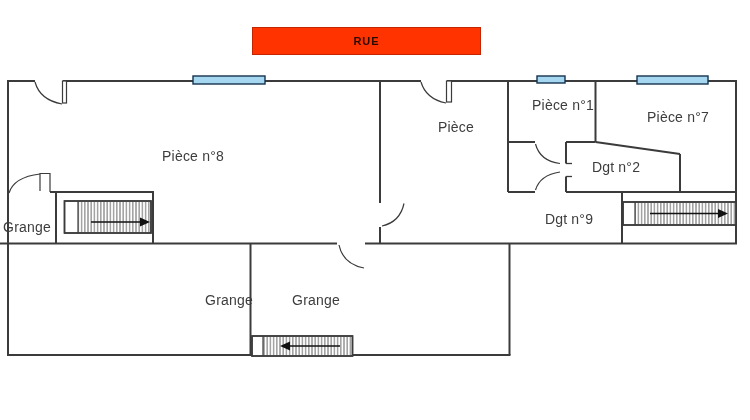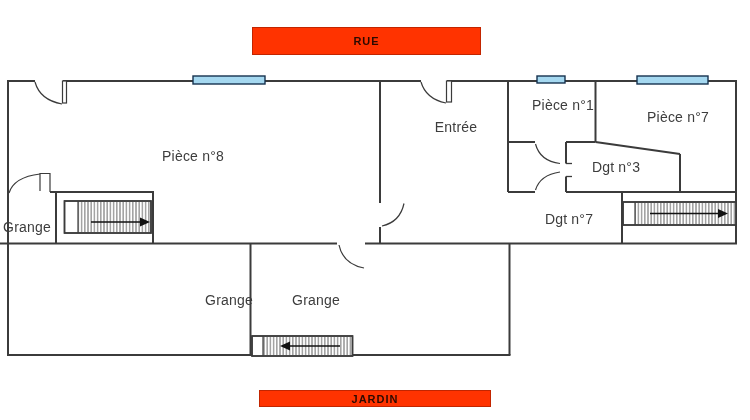--- a/index.html
+++ b/index.html
@@ -133,26 +133,23 @@
       <rect x="252" y="336" width="100.5" height="20" fill="#ffffff" stroke="#3b3b3b" stroke-width="1.5"></rect>
       <rect x="263" y="336.8" width="89" height="18.4" fill="url(#hatch)" stroke="none"></rect>
       <path d="M 263,336 V 356" stroke="#3b3b3b" stroke-width="1.2"></path>
       <rect x="252" y="336" width="100.5" height="20" fill="none" stroke="#3b3b3b" stroke-width="1.5"></rect>
       <path d="M 289,346 H 340" stroke="#111111" stroke-width="1.4"></path>
       <polygon points="280,346 290,341.5 290,350.5" fill="#111111"></polygon>
     </g>
   </svg>
 
   <div class="room-label" style="left:193px;top:156px;">Pièce n°8</div>
-  <div class="room-label" style="left:456px;top:127px;">Entrée</div>
+  <div class="room-label" style="left:456px;top:127px;">Pièce</div>
   <div class="room-label" style="left:563px;top:105px;">Pièce n°1</div>
   <div class="room-label" style="left:678px;top:117px;">Pièce n°7</div>
-  <div class="room-label" style="left:616px;top:167px;">Dgt n°3</div>
-  <div class="room-label" style="left:569px;top:219px;">Dgt n°7</div>
+  <div class="room-label" style="left:616px;top:167px;">Dgt n°2</div>
+  <div class="room-label" style="left:569px;top:219px;">Dgt n°9</div>
   <div class="room-label" style="left:27px;top:227px;">Grange</div>
   <div class="room-label" style="left:229px;top:300px;">Grange</div>
   <div class="room-label" style="left:316px;top:300px;">Grange</div>
 
-  <div class="banner banner-jardin">
-    <span>JARDIN</span>
-  </div>
 
 </div>
 
 </body></html>

